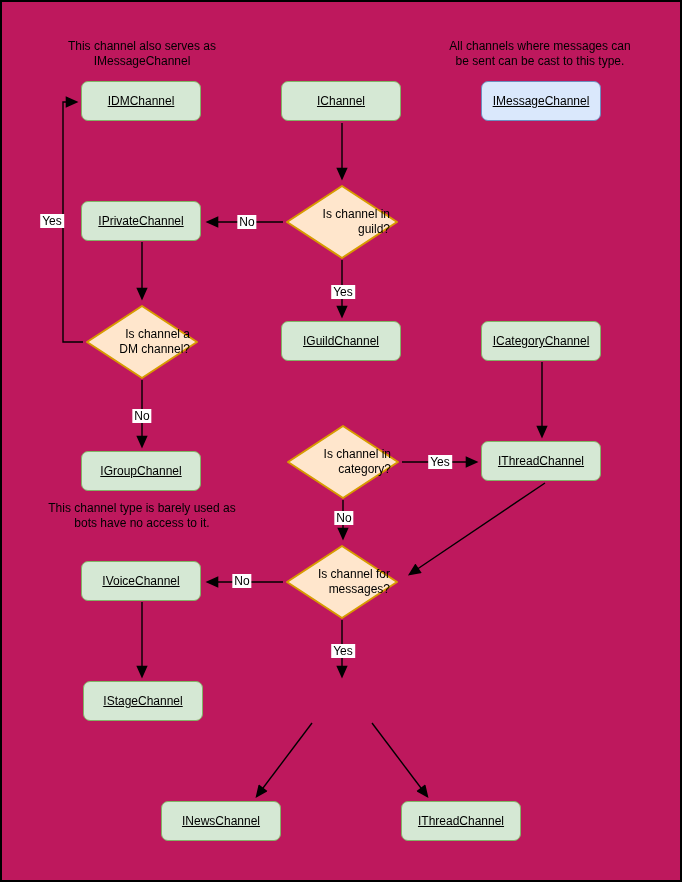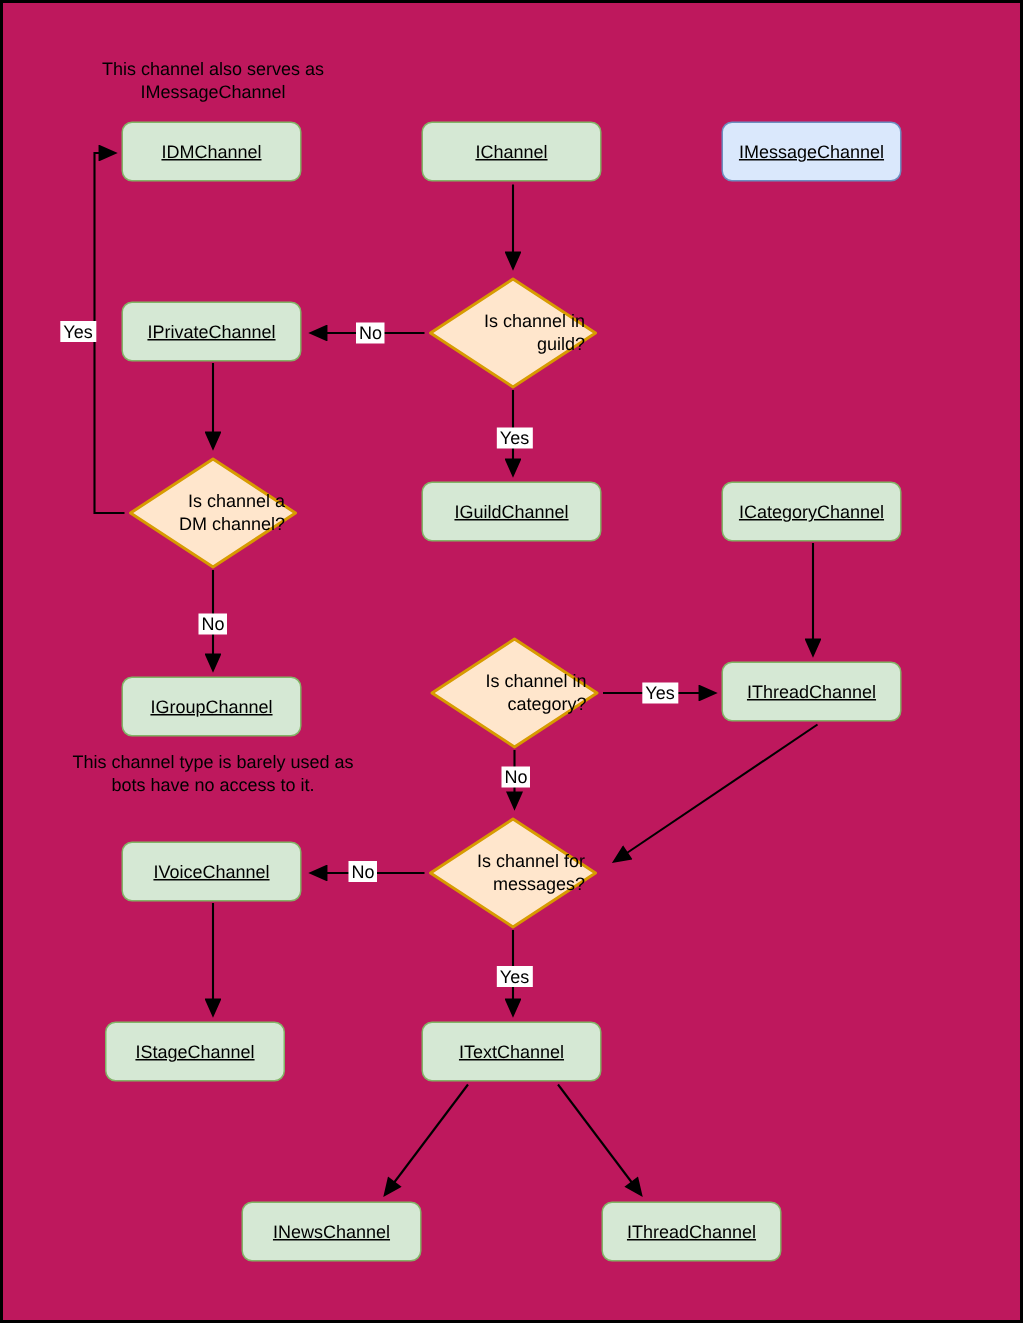--- a/index.html
+++ b/index.html
@@ -66,34 +66,35 @@
     <path d="M543 481 L408 572" marker-end="url(#arrow)"></path>
     <path d="M281 580 H206" marker-end="url(#arrow)"></path>
     <path d="M340 618 V674" marker-end="url(#arrow)"></path>
     <path d="M140 600 V674" marker-end="url(#arrow)"></path>
     <path d="M310 721 L255 794" marker-end="url(#arrow)"></path>
     <path d="M370 721 L425 794" marker-end="url(#arrow)"></path>
   </svg>
 
   <div class="annotation" style="left:140px;top:37px;width:220px">This channel also serves as
 IMessageChannel</div>
+  <div class="annotation" style="left:538px;top:37px;width:230px">All channels where messages can
+be sent can be cast to this type.</div>
   <div class="annotation" style="left:140px;top:499px;width:240px">This channel type is barely used as
 bots have no access to it.</div>
 
   <div class="node" style="left:79px;top:79px">IDMChannel</div>
   <div class="node" style="left:279px;top:79px">IChannel</div>
   <div class="node node-blue" style="left:479px;top:79px">IMessageChannel</div>
   <div class="node" style="left:79px;top:199px">IPrivateChannel</div>
   <div class="node" style="left:279px;top:319px">IGuildChannel</div>
   <div class="node" style="left:479px;top:319px">ICategoryChannel</div>
   <div class="node" style="left:79px;top:449px">IGroupChannel</div>
   <div class="node" style="left:479px;top:439px">IThreadChannel</div>
   <div class="node" style="left:79px;top:559px">IVoiceChannel</div>
-  <div class="node" style="left:68px;top:679px">IStageChannel</div>
-  <div class="node" style="left:279px;top:679px">ITextChannel</div>
+  <div class="node" style="left:81px;top:679px">IStageChannel</div>
   <div class="node" style="left:159px;top:799px">INewsChannel</div>
   <div class="node" style="left:399px;top:799px">IThreadChannel</div>
 
   <div class="decision" style="left:282px;top:182px">
     <svg viewBox="0 0 116 76">
         <path d="M58 2 L113 38 L58 74 L3 38 Z"></path>
       </svg>
     <span class="decision-label">Is channel in
 guild?</span>
   </div>

